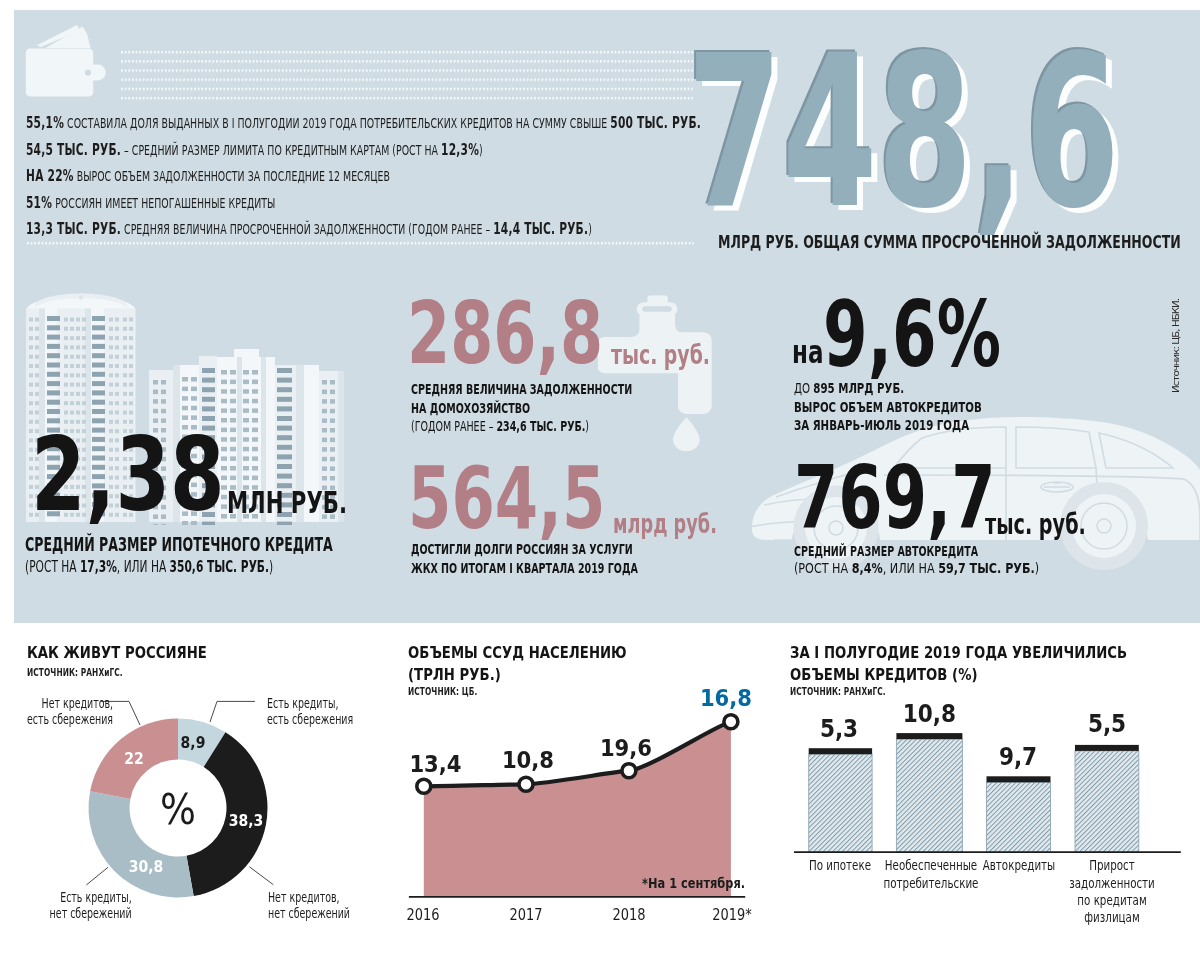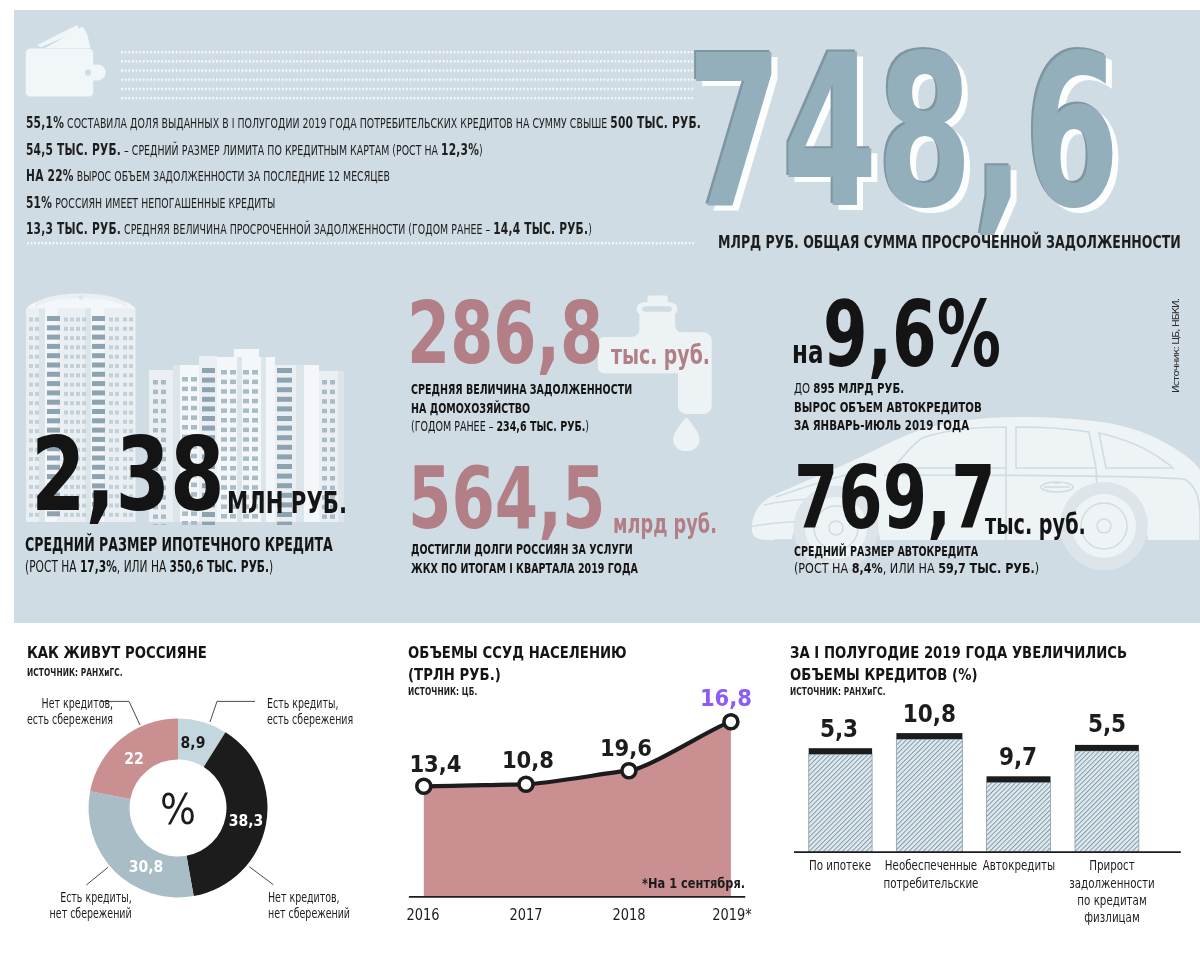--- a/index.html
+++ b/index.html
@@ -783,21 +783,21 @@
           <line x1="8.899999999999977" y1="213.79999999999995" x2="345.20000000000005" y2="213.79999999999995" stroke="#1c1c1c" stroke-width="1.8"></line>
           <circle cx="23.8" cy="103.3" r="7" fill="#fff" stroke="#1c1c1c" stroke-width="3.6"></circle>
           <circle cx="126.0" cy="101.3" r="7" fill="#fff" stroke="#1c1c1c" stroke-width="3.6"></circle>
           <circle cx="228.9" cy="87.7" r="7" fill="#fff" stroke="#1c1c1c" stroke-width="3.6"></circle>
           <circle cx="330.9" cy="38.7" r="7" fill="#fff" stroke="#1c1c1c" stroke-width="3.6"></circle>
         </svg>
       <div id="arealabels">
           <div style="position: absolute; left: 35.5px; top: 132.9px; transform: translateX(-50%) scaleX(1); transform-origin: center top; font-size: 23.5px; line-height: 17px; font-weight: bold; color: rgb(28, 28, 28); white-space: nowrap;">13,4</div>
           <div style="position: absolute; left: 128px; top: 129.2px; transform: translateX(-50%) scaleX(1); transform-origin: center top; font-size: 23.5px; line-height: 17px; font-weight: bold; color: rgb(28, 28, 28); white-space: nowrap;">10,8</div>
           <div style="position: absolute; left: 226px; top: 117.1px; transform: translateX(-50%) scaleX(1); transform-origin: center top; font-size: 23.5px; line-height: 17px; font-weight: bold; color: rgb(28, 28, 28); white-space: nowrap;">19,6</div>
-          <div style="position: absolute; left: 326px; top: 67.4px; transform: translateX(-50%) scaleX(1); transform-origin: center top; font-size: 23.5px; line-height: 17px; font-weight: bold; color: #8b5cf6; white-space: nowrap;">16,8</div>
+          <div style="position: absolute; left: 326px; top: 67.4px; transform: translateX(-50%) scaleX(1); transform-origin: center top; font-size: 23.5px; line-height: 17px; font-weight: bold; color: #0369a1; white-space: nowrap;">16,8</div>
           <div style="position: absolute; left: 23.4px; top: 286.4px; transform: translateX(-50%) scaleX(0.9); transform-origin: center top; font-size: 16px; line-height: 12px; color: rgb(28, 28, 28); white-space: nowrap;">2016</div>
           <div style="position: absolute; left: 126px; top: 286.4px; transform: translateX(-50%) scaleX(0.9); transform-origin: center top; font-size: 16px; line-height: 12px; color: rgb(28, 28, 28); white-space: nowrap;">2017</div>
           <div style="position: absolute; left: 228.9px; top: 286.4px; transform: translateX(-50%) scaleX(0.9); transform-origin: center top; font-size: 16px; line-height: 12px; color: rgb(28, 28, 28); white-space: nowrap;">2018</div>
           <div style="position: absolute; left: 331.5px; top: 286.4px; transform: translateX(-50%) scaleX(0.9); transform-origin: center top; font-size: 16px; line-height: 12px; color: rgb(28, 28, 28); white-space: nowrap;">2019*</div>
           <div style="position: absolute; left: 242.2px; top: 255.4px; font-size: 14.4px; line-height: 11px; font-weight: bold; color: rgb(28, 28, 28); white-space: nowrap; transform: scaleX(0.88); transform-origin: left top;">*На 1 сентября.</div>
         </div>
     </div>
 
     <div class="chart" style="left:782px;width:418px;">
       <div class="ctitle" style="position:absolute;left:8px;top:19px;font-size:15.6px;transform:scaleX(0.943);transform-origin:left top;white-space:nowrap;">ЗА I ПОЛУГОДИЕ 2019 ГОДА УВЕЛИЧИЛИСЬ</div>

